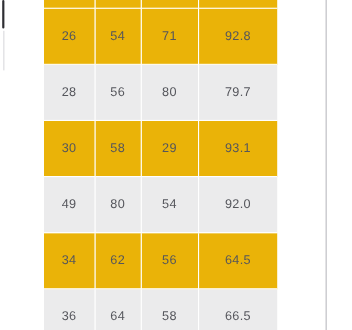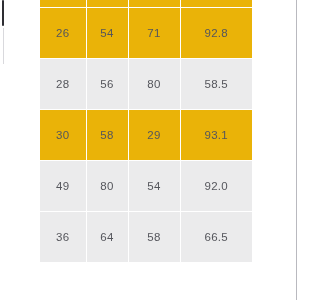--- a/index.html
+++ b/index.html
@@ -115,37 +115,43 @@
         <td>26</td>
         <td>54</td>
         <td>71</td>
         <td>92.8</td>
       </tr>
 
       <tr class="alt">
         <td>28</td>
         <td>56</td>
         <td>80</td>
-        <td>58.5</td>
+        <td>79.7</td>
       </tr>
 
       <tr>
         <td>30</td>
         <td>58</td>
         <td>29</td>
         <td>93.1</td>
       </tr>
 
       <tr class="alt">
         <td>49</td>
         <td>80</td>
         <td>54</td>
         <td>92.0</td>
       </tr>
 
+      <tr>
+        <td>34</td>
+        <td>62</td>
+        <td>56</td>
+        <td>64.5</td>
+      </tr>
 
       <tr class="alt">
         <td>36</td>
         <td>64</td>
         <td>58</td>
         <td>66.5</td>
       </tr>
 
     </tbody>
   </table>

